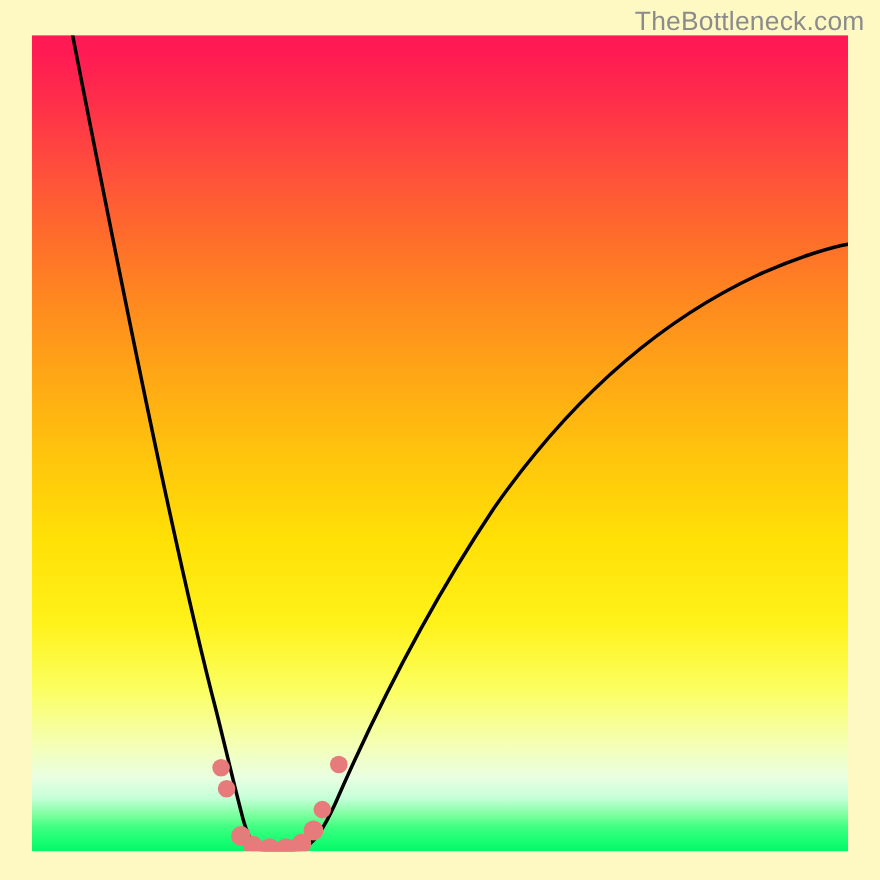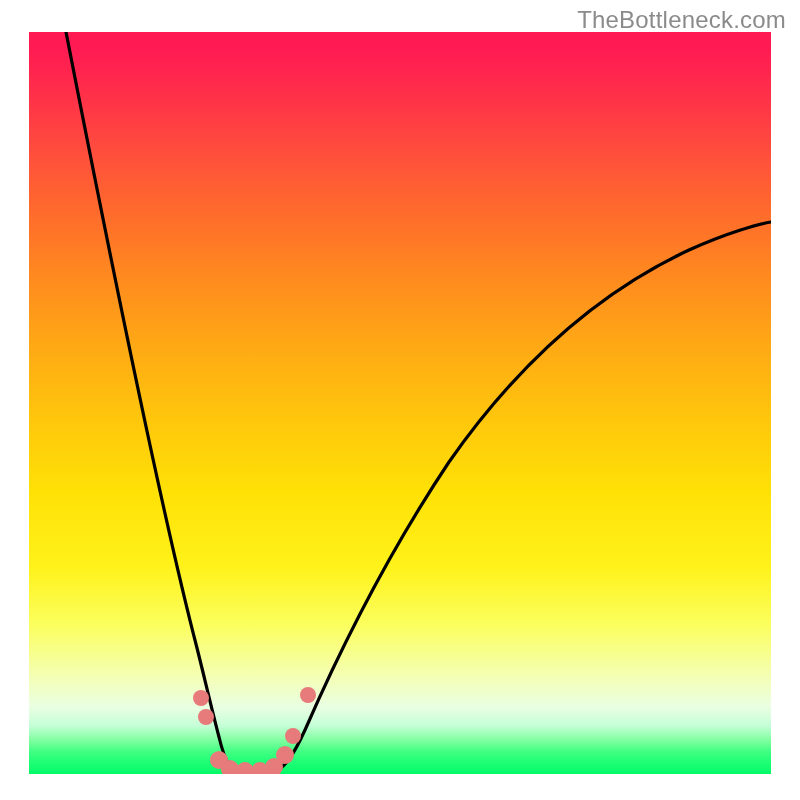--- a/index.html
+++ b/index.html
@@ -10,21 +10,21 @@
     background: #000;
     font-family: Arial, Helvetica, sans-serif;
     overflow: hidden;
   }
   .frame {
     position: absolute;
     left: 0;
     top: 0;
     width: 800px;
     height: 800px;
-    background: #ffffff;
+    background: #fef9c3;
   }
   .plot {
     position: absolute;
     left: 29px;
     top: 32px;
     width: 742px;
     height: 742px;
     overflow: hidden;
   }
   .gradient {

